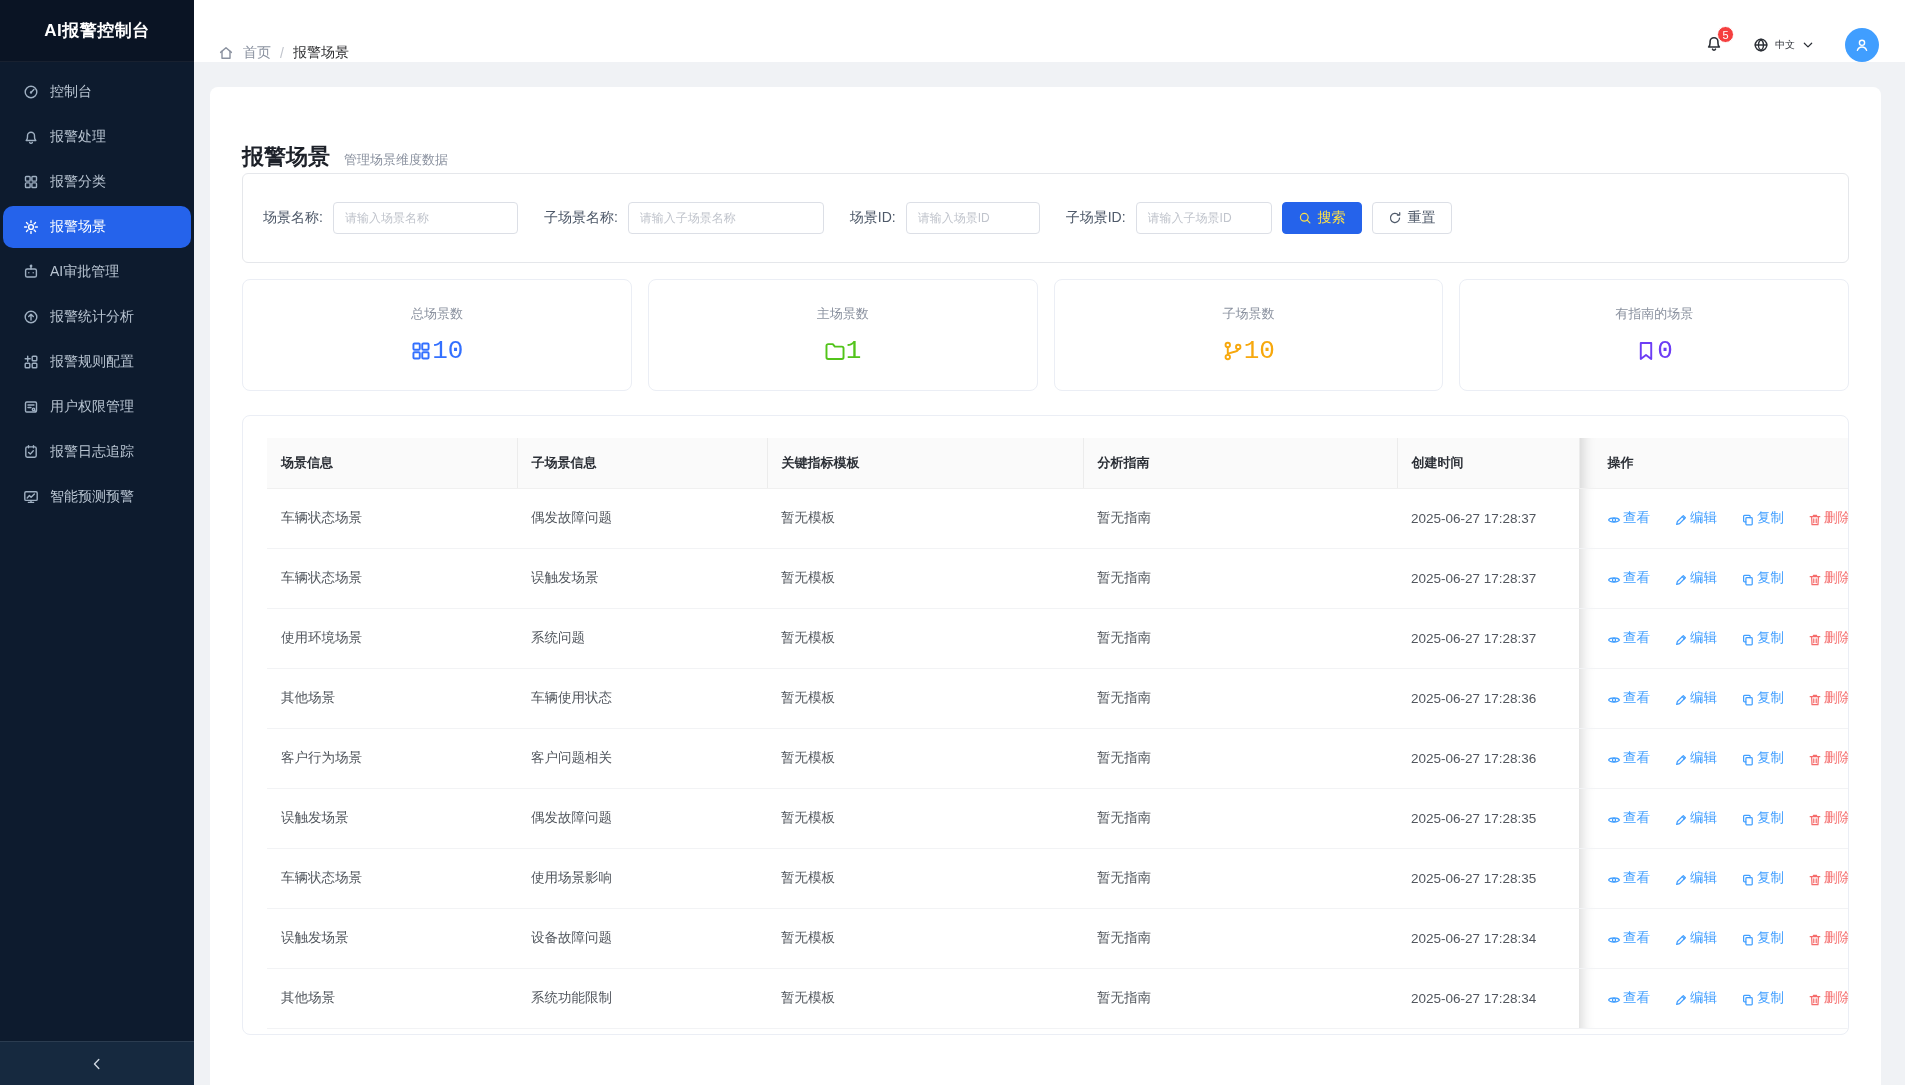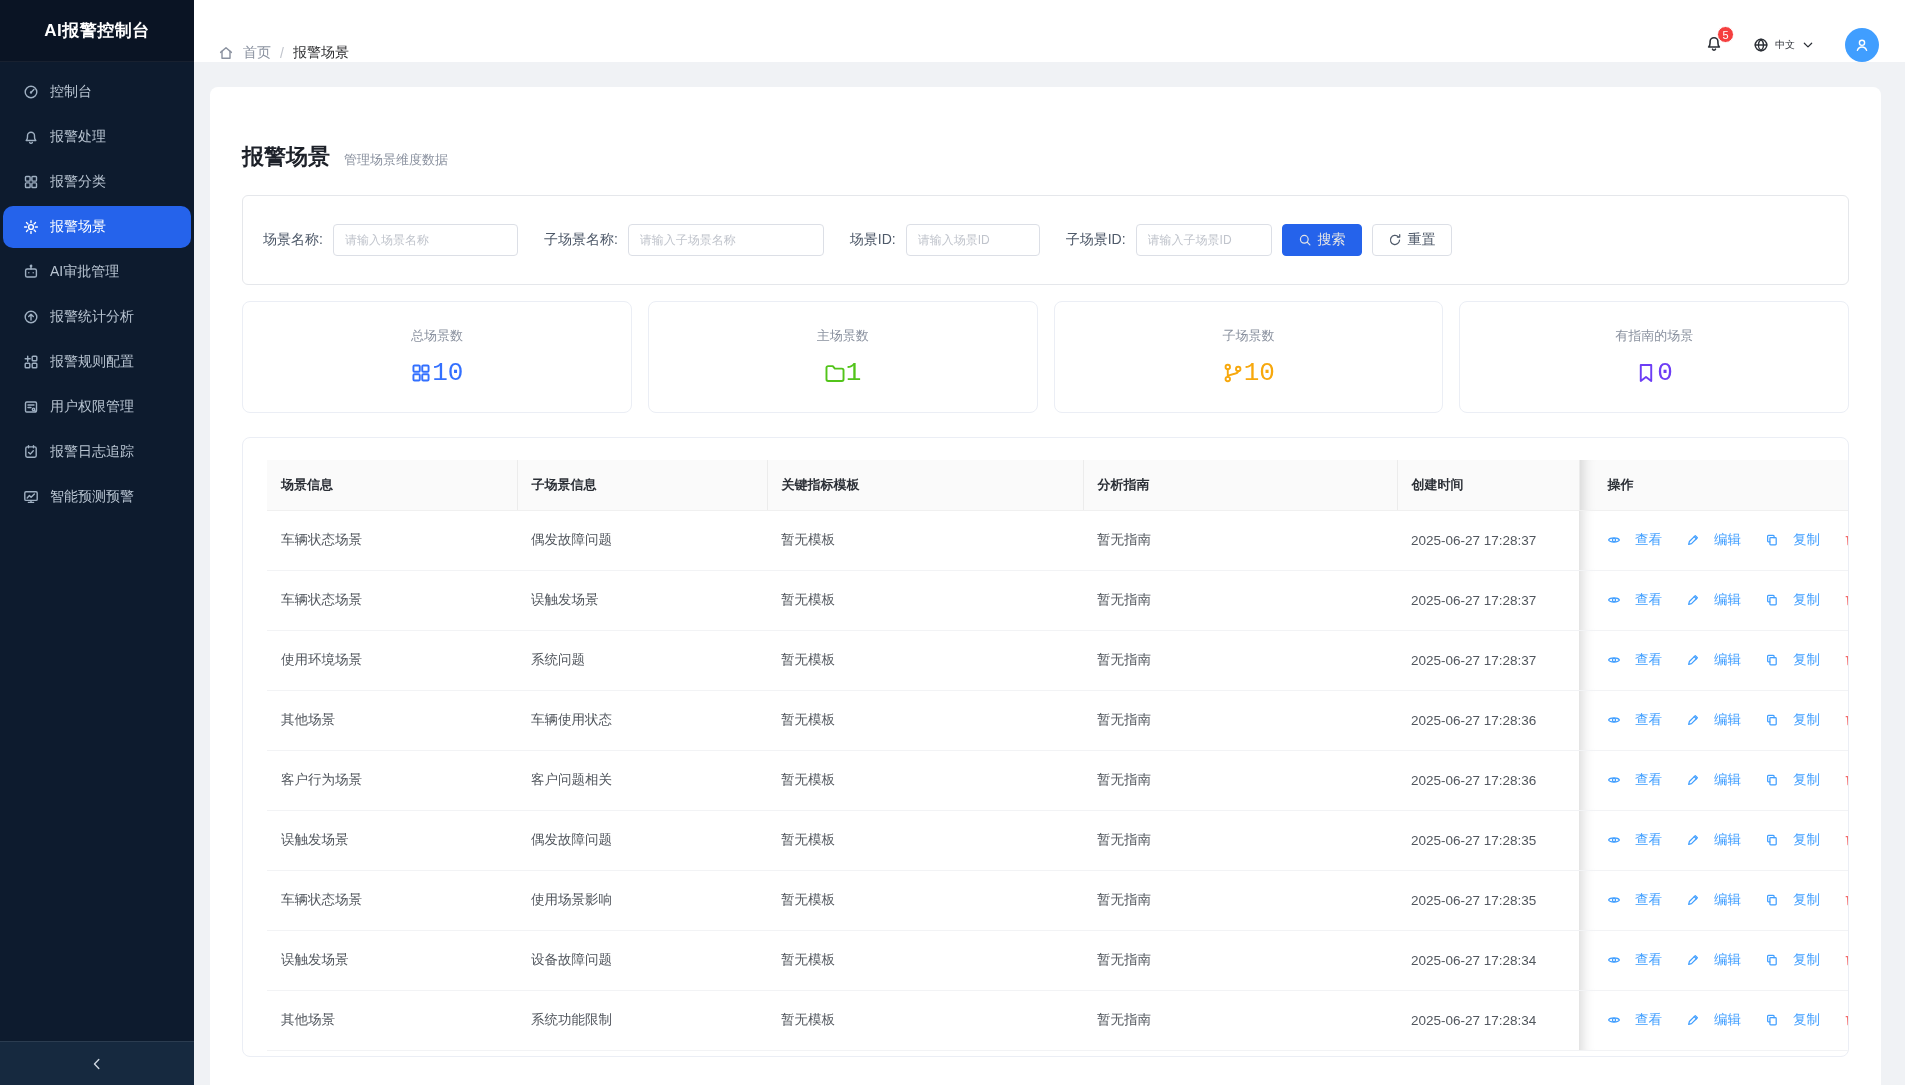--- a/index.html
+++ b/index.html
@@ -79,39 +79,39 @@
     background: #fff; border-radius: 8px;
     padding: 54px 32px 24px; min-height: 1200px;
   }
 
   .page-head { display: flex; align-items: baseline; gap: 14px; }
   .page-title { font-size: 22px; line-height: 32px; font-weight: 700; color: #1d2129; }
   .page-sub { font-size: 13px; color: #8a919f; }
 
   
   .filter-box {
-    margin-top: 22px; border: 1px solid #e5e7eb; border-radius: 6px;
+    border: 1px solid #e5e7eb; border-radius: 6px;
     padding: 28px 20px; display: flex; align-items: center; gap: 26px;
   }
   .f-item { display: flex; align-items: center; gap: 10px; font-size: 14px; color: #4e5969; white-space: nowrap; }
   .f-input {
     height: 32px; border: 1px solid #dcdfe6; border-radius: 4px;
     padding: 8px 11px; font-size: 12px; color: #303133; outline: none;
     font-family: inherit;
   }
   .f-input::placeholder { color: #c0c4cc; }
   .filter-btns { display: flex; align-items: center; gap: 10px; margin-left: -16px; }
 
   .btn {
     height: 32px; border-radius: 4px; border: 1px solid transparent;
     display: inline-flex; align-items: center; justify-content: center; gap: 6px;
     font-size: 14px; padding: 0 15px; cursor: pointer; white-space: nowrap;
     font-family: inherit; background: #fff;
   }
-  .btn-primary { background: var(--primary); border-color: var(--primary); color: #e5e5e5; }
+  .btn-primary { background: var(--primary); border-color: var(--primary); color: #fde047; }
   .btn-plain { border-color: #dcdfe6; color: #4e5969; }
 
   .actions-row { margin-top: 24px; display: flex; align-items: center; gap: 14px; }
 
   
   .stats-row { margin-top: 16px; display: flex; gap: 16px; }
   .stat-card {
     flex: 1 1 0; height: 112px; border: 1px solid #ebeef5; border-radius: 8px;
     display: flex; flex-direction: column; align-items: center; justify-content: center; gap: 13px;
     background: #fff;
@@ -132,21 +132,21 @@
     padding: 0 14px; border-right: 1px solid #ececec; border-bottom: 1px solid #f0f0f0;
   }
   thead th:last-child { border-right: none; }
   tbody td {
     height: 60px; font-size: 13.5px; color: #51565d;
     padding: 0 14px; border-bottom: 1px solid #f2f3f5; background: #fff;
   }
   th.op, td.op { box-shadow: inset 16px 0 14px -14px rgba(0,0,0,.18); padding-left: 28px; }
   .ops { display: flex; align-items: center; gap: 24px; }
   .op-link {
-    display: inline-flex; align-items: center; gap: 14px;
+    display: inline-flex; align-items: flex-end; gap: 2px;
     color: var(--link); font-size: 13.5px; cursor: pointer; white-space: nowrap;
   }
   .op-link.danger { color: var(--danger); }
 </style>
 </head>
 <body>
 
 <aside class="sidebar">
   <div class="logo">AI报警控制台</div>
   <nav class="menu" id="menu">

